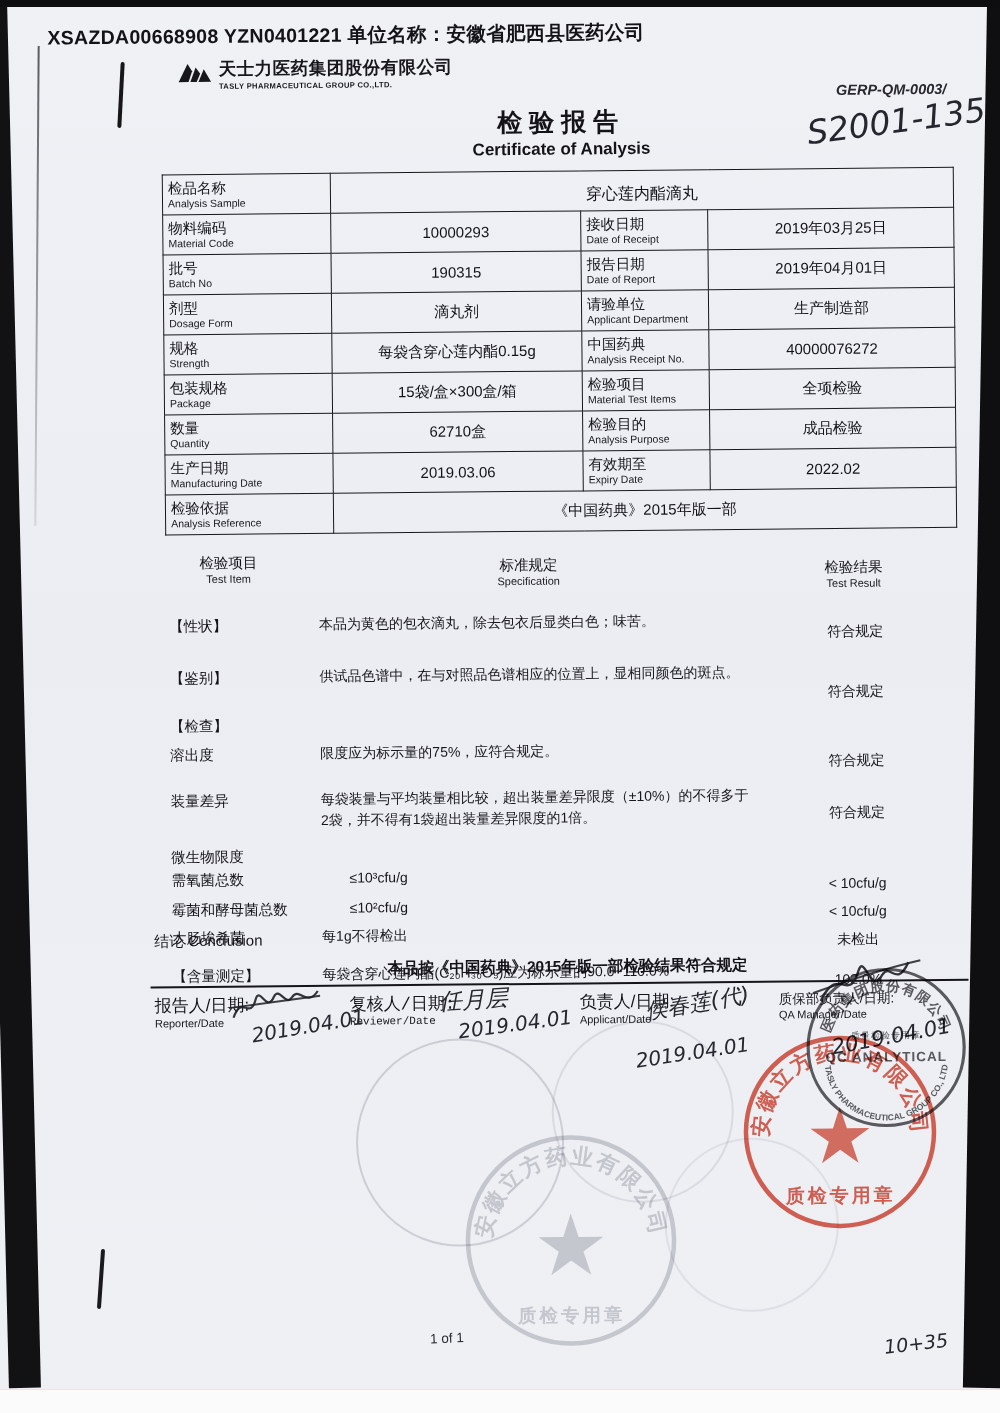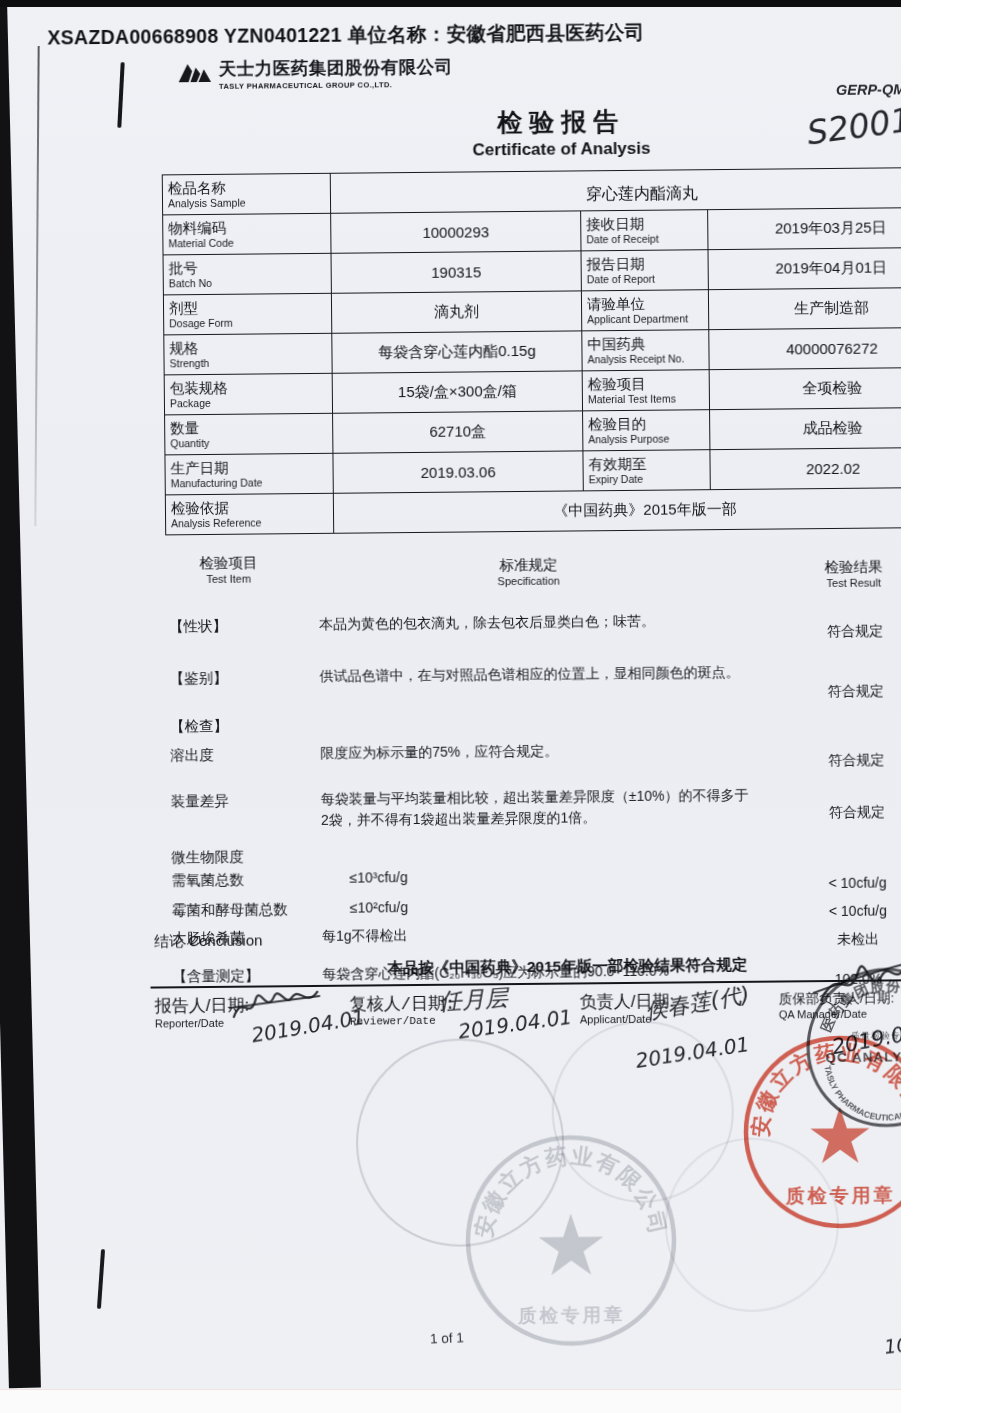--- a/index.html
+++ b/index.html
@@ -1,16 +1,16 @@
 <!DOCTYPE html>
 <html><head>
 <meta charset="utf-8">
 <style>
   html,body{margin:0;padding:0;background:#ffffff;}
-  .page{position:relative;width:901px;height:1413px;overflow:hidden;background:#ec4899;
+  .page{position:relative;width:1000px;height:1413px;overflow:hidden;background:#ec4899;
         font-family:"Liberation Sans","DejaVu Sans",sans-serif;color:#1b1b20;}
   .paper{position:absolute;left:0;top:6px;width:1000px;height:1383px;
          background:linear-gradient(180deg,#eff1f5 0%,#ecedf2 45%,#eef0f4 100%);}
   
   .scan-top{position:absolute;left:0;top:0;width:100%;height:7px;background:#0e0e10;}
   .scan-left{position:absolute;left:-8px;top:2px;width:32px;height:1386px;background:#121214;
              transform:rotate(-1.4deg);}
   .scan-right{position:absolute;left:975px;top:0;width:46px;height:1388px;background:#0f0f12;
               transform:rotate(1deg);}
   .scan-bottom{position:absolute;left:0;top:1389px;width:100%;height:24px;background:#fbfbfb;

